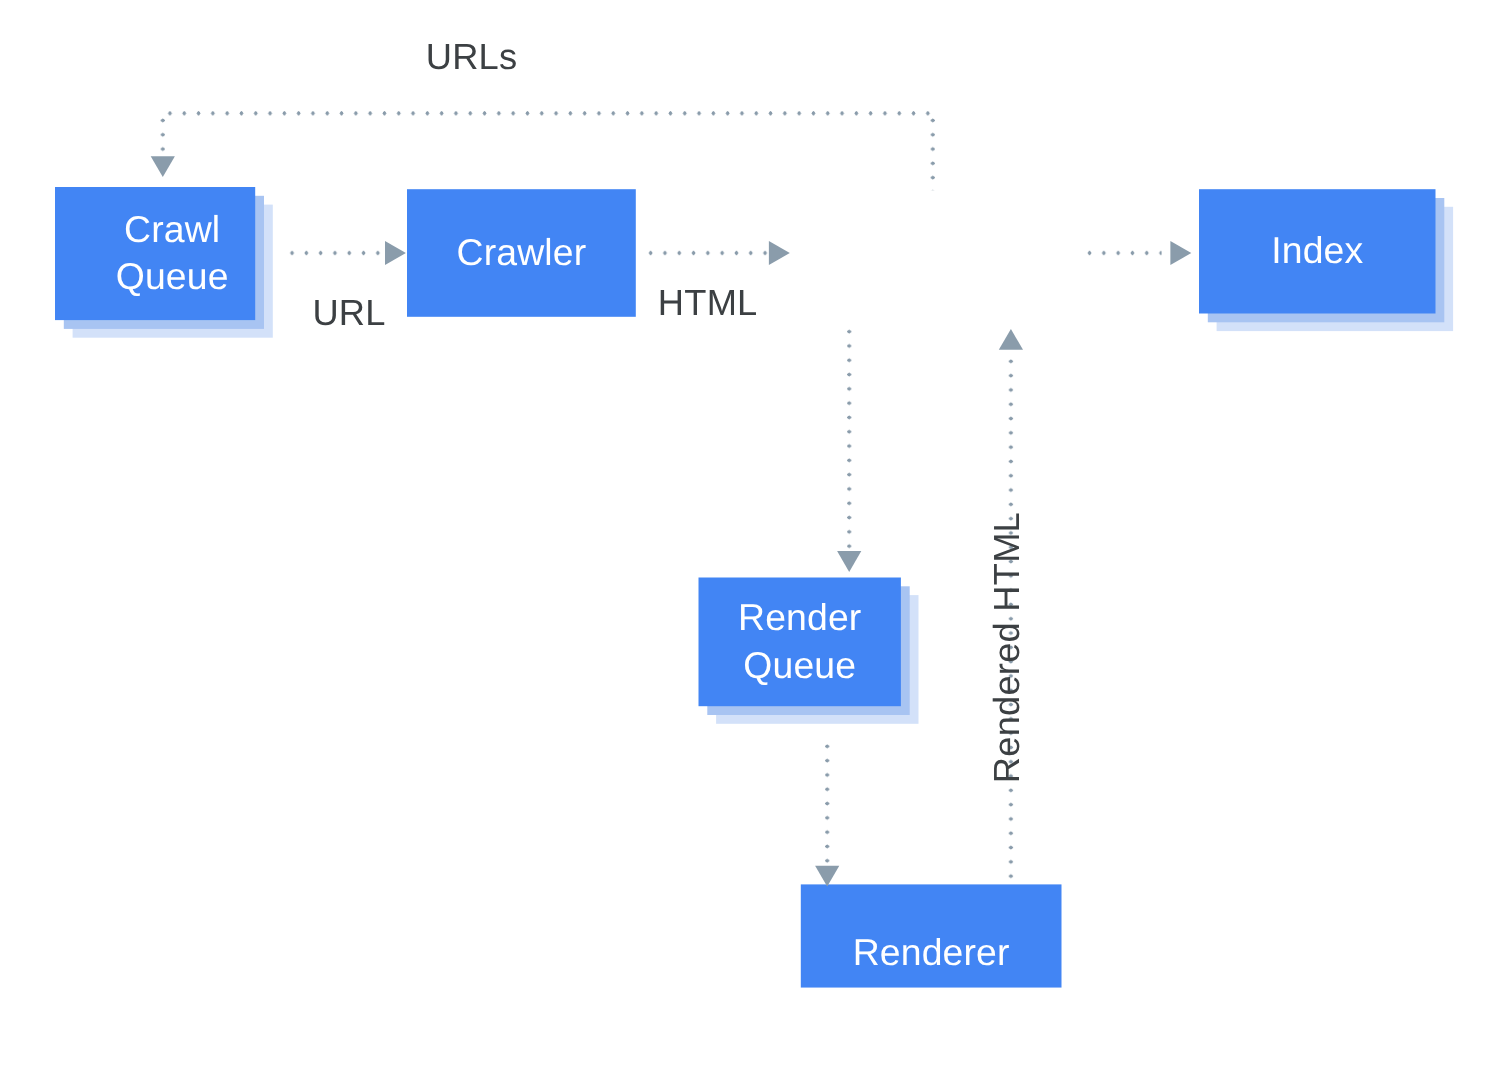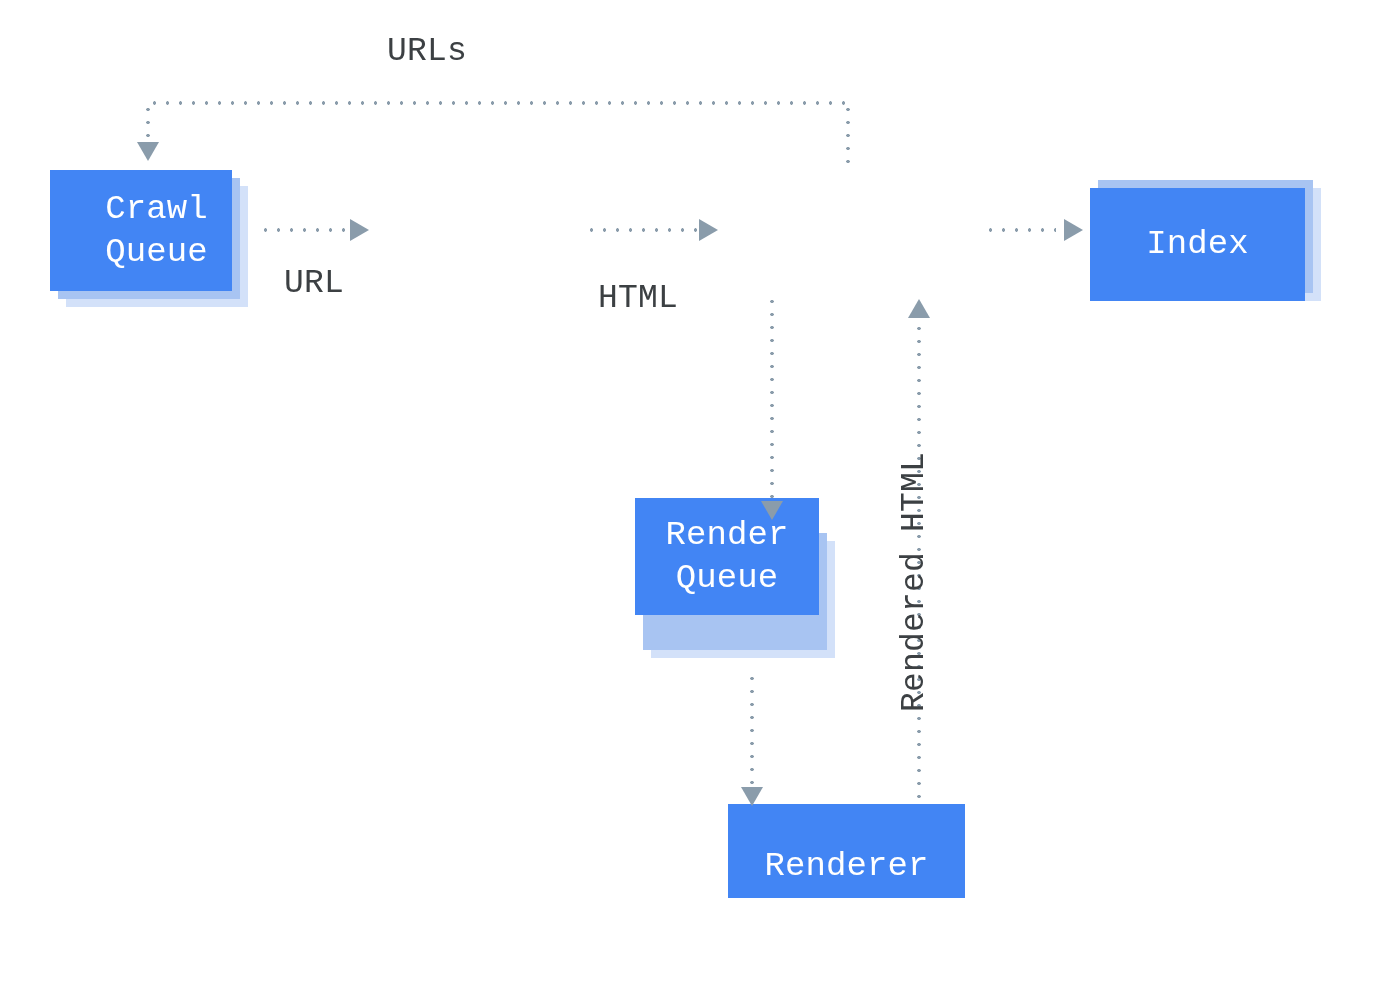--- a/index.html
+++ b/index.html
@@ -11,21 +11,20 @@
   body {
     font-family: "Liberation Sans", "DejaVu Sans", sans-serif;
     -webkit-font-smoothing: antialiased;
   }
   #canvas {
     position: relative;
     width: 1374px;
     height: 898px;
     background: #ffffff;
     overflow: hidden;
-    font-family: Liberation Mono, monospace;
   }
 
   
   .node {
     position: absolute;
     box-sizing: border-box;
     display: flex;
     align-items: center;
     justify-content: center;
     text-align: center;
@@ -129,41 +128,44 @@
   <div class="plate mid" style="left:58px; top:178px; width:182px; height:121px;"></div>
   <div class="node" style="left:50px; top:170px; width:182px; height:121px;padding-left:31px;">
     <span class="node-label">Crawl
 Queue</span>
   </div>
 
   <div class="seg h" style="left:259px; top:228px; width:91px;"></div>
   <div class="arrow right" style="left:350px; top:219px;"></div>
   <div class="edge-label" style="left:284px; top:265px;">URL</div>
 
+  <div class="node" style="left:370px; top:172px; width:208px; height:116px;">
+    <span class="node-label">Crawler</span>
+  </div>
 
   <div class="seg h" style="left:585px; top:228px; width:114px;"></div>
   <div class="arrow right" style="left:699px; top:219px;"></div>
-  <div class="edge-label" style="left:598px; top:280px;">HTML</div>
+  <div class="edge-label" style="left:598px; top:256px;">HTML</div>
 
 
   <div class="seg h" style="left:984px; top:228px; width:72px;"></div>
   <div class="arrow right" style="left:1064px; top:219px;"></div>
 
   <div class="plate back" style="left:1106px; top:188px; width:215px; height:113px;"></div>
   <div class="plate mid" style="left:1098px; top:180px; width:215px; height:113px;"></div>
-  <div class="node" style="left:1090px; top:188px; width:215px; height:113px;">
+  <div class="node" style="left:1090px; top:172px; width:215px; height:113px;">
     <span class="node-label">Index</span>
   </div>
 
   <div class="seg v" style="left:770px; top:295px; width:4px; height:205px;"></div>
   <div class="arrow down" style="left:761px; top:501px;"></div>
 
   <div class="plate back" style="left:651px; top:541px; width:184px; height:117px;"></div>
   <div class="plate mid" style="left:643px; top:533px; width:184px; height:117px;"></div>
-  <div class="node" style="left:635px; top:498px; width:184px; height:117px;">
+  <div class="node" style="left:635px; top:525px; width:184px; height:117px;">
     <span class="node-label">Render
 Queue</span>
   </div>
 
   <div class="seg v" style="left:750px; top:672px; width:4px; height:114px;"></div>
   <div class="arrow down" style="left:741px; top:787px;"></div>
 
   <div class="node" style="left:728px; top:804px; width:237px; height:124px;">
     <span class="node-label">Renderer</span>
   </div>

